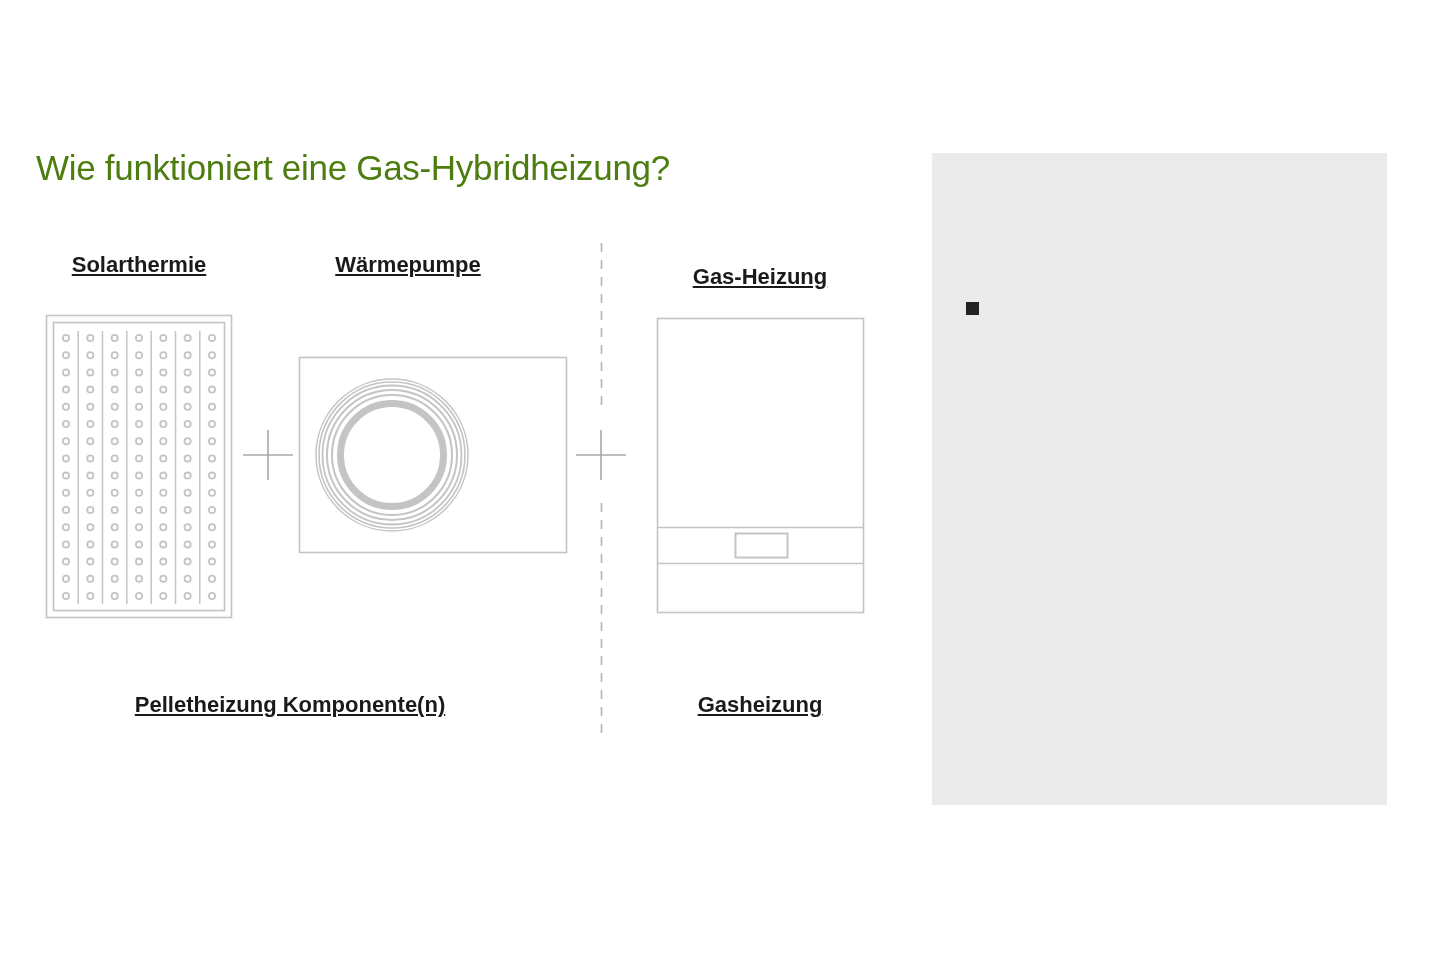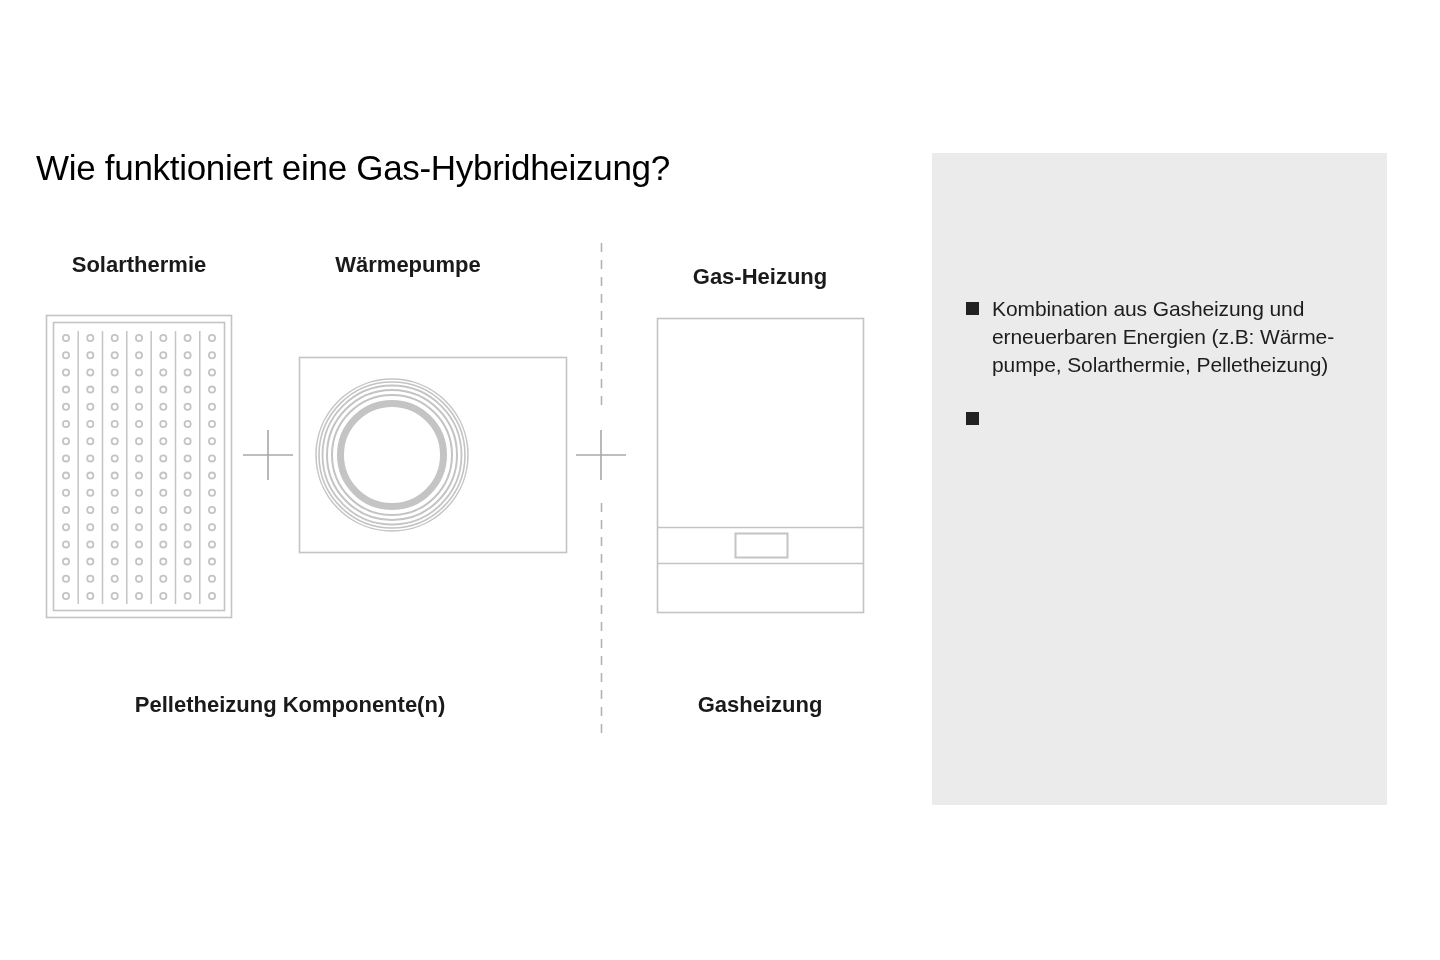--- a/index.html
+++ b/index.html
@@ -4,27 +4,27 @@
 <style>
   html,body{margin:0;padding:0;}
   body{
     width:1440px;height:960px;position:relative;overflow:hidden;
     background:#ffffff;
     font-family:"Liberation Sans", sans-serif;
     color:#1a1a1a;
   }
   .page-title{
     position:absolute;left:36px;top:148px;
-    font-size:35px;font-weight:400;letter-spacing:-0.3px;color:#000000;
+    font-size:35px;font-weight:400;letter-spacing:-0.3px;color:#4d7c0f;
     white-space:nowrap;
   }
   .diagram-svg{position:absolute;left:0;top:0;width:1440px;height:960px;}
   .col-label,.group-label{
     position:absolute;transform:translateX(-50%);
-    font-size:22px;font-weight:700;color:#1a1a1a;white-space:nowrap;
+    font-size:22px;font-weight:700;color:#1a1a1a;white-space:nowrap;text-decoration:underline;
   }
   .col-label{top:252px;}
   .group-label{top:692px;}
   .lbl-solar{left:139px;}
   .lbl-pump{left:408px;}
   .lbl-gas{left:760px;margin-top:12px;}
   .lbl-regen{left:290px;}
   .lbl-verbrennung{left:760px;}
   .infobox{
     position:absolute;left:932px;top:153px;width:455px;height:652px;
@@ -210,21 +210,15 @@
 <div class="col-label lbl-pump">Wärmepumpe</div>
 <div class="col-label lbl-gas">Gas-Heizung</div>
 
 <div class="group-label lbl-regen">Pelletheizung Komponente(n)</div>
 <div class="group-label lbl-verbrennung">Gasheizung</div>
 
 <div class="infobox">
   <ul>
     <li>
       <span class="bullet-sq"></span>
-      <span class="bullet-text">Kombination aus Gasheizung und
-erneuerbaren Energien (z.B: Wärme-
-pumpe, Solarthermie, Pelletheizung)</span>
-    </li>
-    <li>
-      <span class="bullet-sq"></span>
     </li>
   </ul>
 </div>
 
 </body></html>

